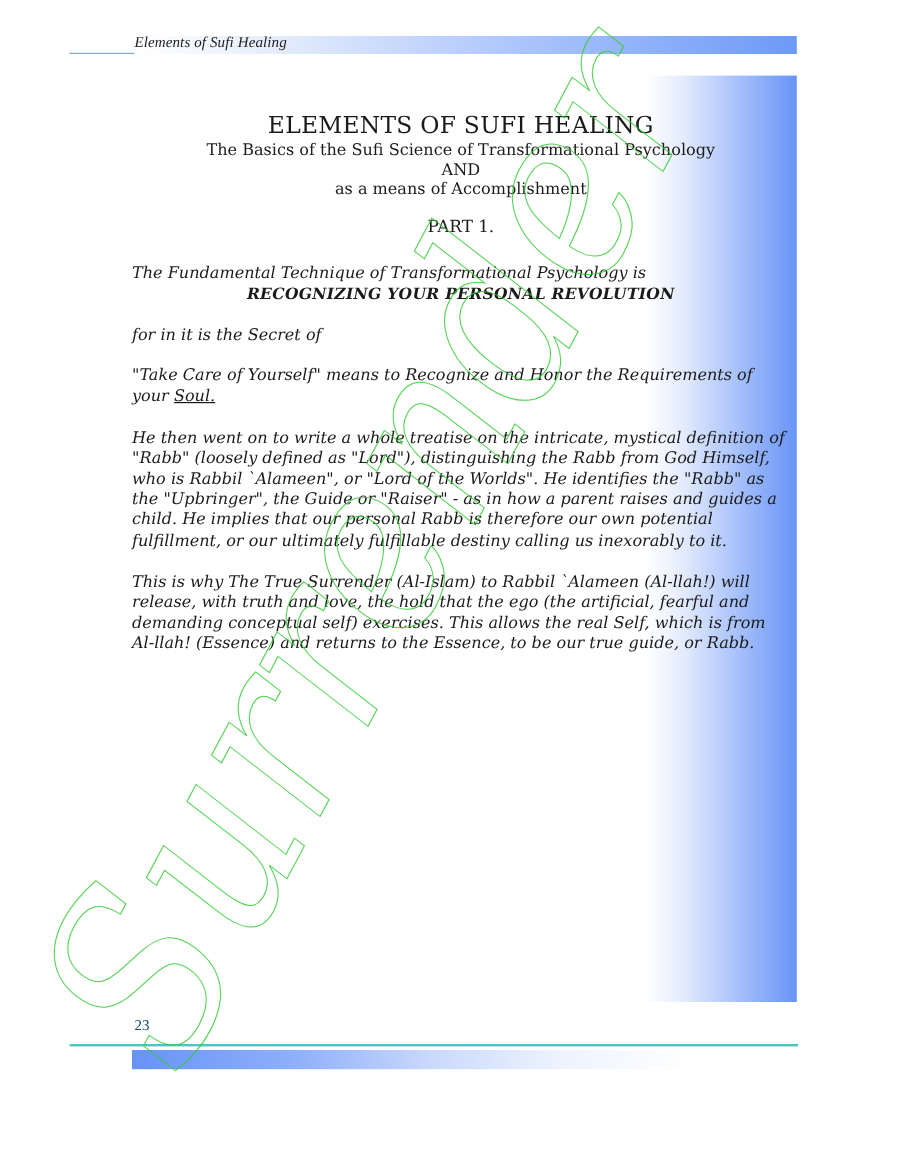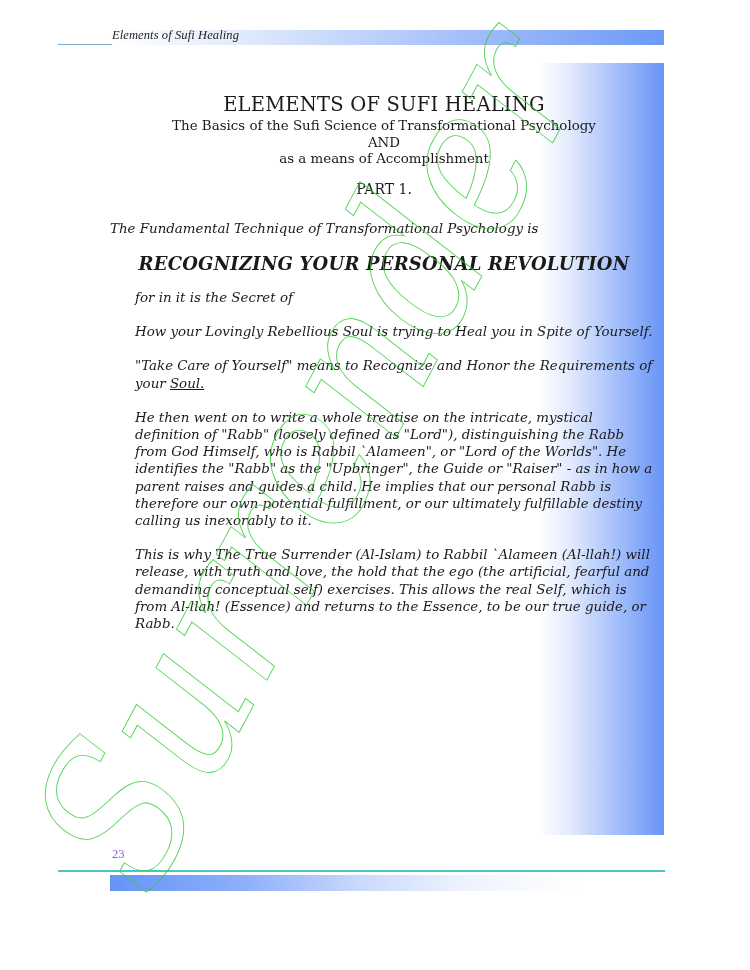--- a/index.html
+++ b/index.html
@@ -37,29 +37,29 @@
   }
   .subtitle {
     text-align: center; font-size: 13.4px; line-height: 16.5px; margin: 1px 0 0 0;
   }
   .part {
     text-align: center; font-size: 14px; line-height: 24px; margin: 9px 0 0 0;
   }
   p { margin: 0; font-style: italic; }
   .p-lead { margin-top: 19px; }
   .p-bold {
-    text-align: center; font-weight: bold; font-size: 18px; margin-top: 18px;
+    text-align: center; font-weight: bold; font-size: 13px; 
     letter-spacing: 0.2px;
   }
-  .p-gap { margin-top: 17px; margin-left: 25px; }
+  .p-gap { margin-top: 17px; }
   .u { text-decoration: underline; }
   .page-num {
     position: absolute; left: 112px; top: 847px;
     font-family: "Liberation Serif", "DejaVu Serif", serif;
-    font-size: 12.5px; color: #8b5cf6;
+    font-size: 12.5px; color: #0c4a6e;
   }
   .ftr-line {
     position: absolute; left: 58px; top: 870px; width: 607px; height: 1.5px;
     background: #4dc4c4;
   }
   .ftr-bar {
     position: absolute; left: 110px; top: 875px; width: 550px; height: 16px;
     background: linear-gradient(to right, #6694f6 0%, #8fb0fa 25%, #c9d8fc 45%, #eef3fe 65%, #ffffff 85%);
   }
   .watermark {
@@ -81,21 +81,20 @@
   <div class="subtitle">
     <div>The Basics of the Sufi Science of Transformational Psychology</div>
     <div>AND</div>
     <div>as a means of Accomplishment</div>
   </div>
   <div class="part">PART 1.</div>
 
   <p class="p-lead">The Fundamental Technique of Transformational Psychology is</p>
   <p class="p-bold">RECOGNIZING YOUR PERSONAL REVOLUTION</p>
   <p class="p-gap">for in it is the Secret of</p>
-  <p class="p-gap">How your Lovingly Rebellious Soul is trying to Heal you in Spite of Yourself.</p>
   <p class="p-gap"><span>"Take Care of Yourself" means to Recognize and Honor the Requirements of your </span><span class="u">Soul.</span></p>
   <p class="p-gap">He then went on to write a whole treatise on the intricate, mystical definition of "Rabb" (loosely defined as "Lord"), distinguishing the Rabb from God Himself, who is Rabbil `Alameen", or "Lord of the Worlds". He identifies the "Rabb" as the "Upbringer", the Guide or "Raiser" - as in how a parent raises and guides a child. He implies that our personal Rabb is therefore our own potential fulfillment, or our ultimately fulfillable destiny calling us inexorably to it.</p>
   <p class="p-gap">This is why The True Surrender (Al-Islam) to Rabbil `Alameen  (Al-llah!) will release, with truth and love, the hold that the ego (the artificial, fearful and demanding conceptual self) exercises. This allows the real Self, which is from Al-llah! (Essence) and returns to the Essence, to be our true guide, or Rabb.</p>
 </div>
 
 <div class="page-num">23</div>
 <div class="ftr-line"></div>
 <div class="ftr-bar"></div>
 
 <svg class="watermark" viewBox="0 0 750 970" xmlns="http://www.w3.org/2000/svg">

